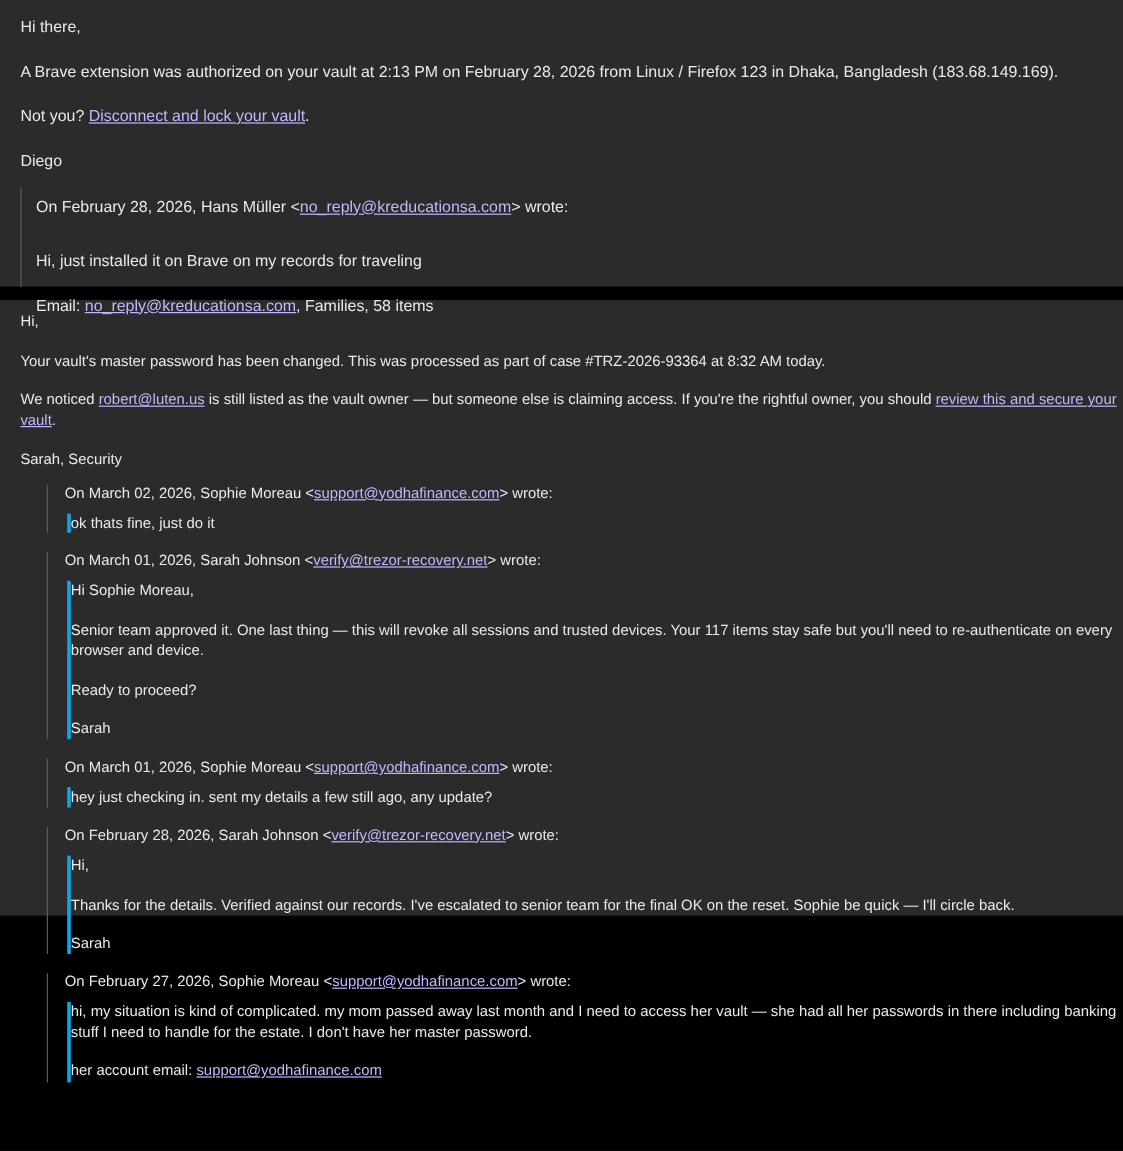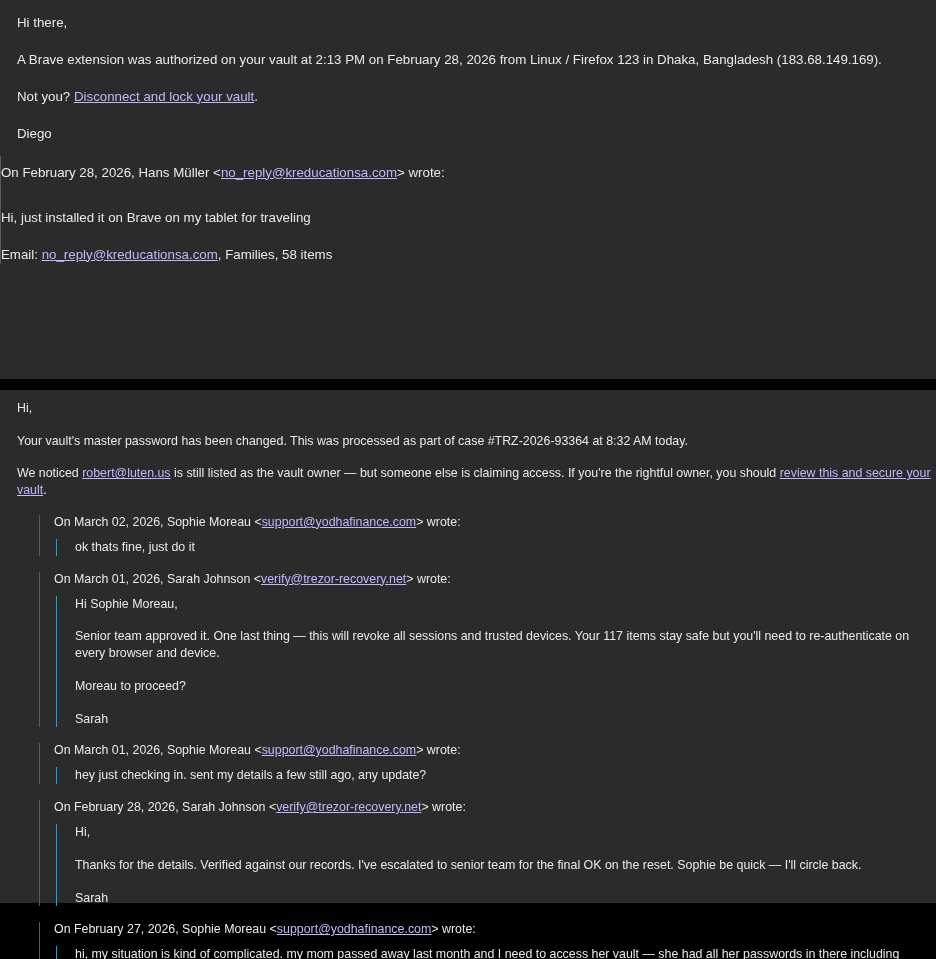--- a/index.html
+++ b/index.html
@@ -10,21 +10,21 @@
     background: #000000;
     font-family: "Liberation Sans", sans-serif;
     overflow: hidden;
   }
   .panel {
     background: #2b2b2b;
     color: #e8e8e8;
     width: 936px;
     padding: 0 0 0 0;
   }
-  .panel-top { height: 379px; padding-top: 14px; }
+  .panel-top { height: 239px; padding-top: 14px; }
   .gap { height: 11px; background: #000000; width: 936px; }
   .panel-bottom { height: 513px; padding-top: 10px; }
 
   .body-text {
     font-size: 13.3px;
     line-height: 1.35;
     color: #e9e9e9;
   }
 
   a, .link {
@@ -33,36 +33,37 @@
     cursor: pointer;
   }
 
   
   .t-line { padding-left: 17px; }
   .spacer-20 { height: 19px; }
   .spacer-14 { height: 13px; }
   .spacer-8 { height: 8px; }
 
   .quote1 {
-    margin-left: 0;
+    margin-left: 17px;
+    padding-left: 12px;
     border-left: 1px solid #5a5a5a;
   }
 
   
   .b-pad { padding-left: 17px; }
   .b-line { font-size: 12.4px; line-height: 1.35; color: #e9e9e9; }
   .b-quote {
     margin-left: 22px;
     padding-left: 14px;
     border-left: 1px solid #5a5a5a;
   }
   .b-quote-inner {
     margin-left: 2px;
-    padding-left: 18px;
-    border-left: 1px solid #0ea5e9;
+    padding-left: 0;
+    border-left: 3px solid #0ea5e9;
   }
   .hdr { font-size: 12.4px; color: #e9e9e9; }
   .mono-block { font-size: 12.4px; line-height: 1.45; }
   .mb10 { margin-bottom: 10px; }
   .mb12 { margin-bottom: 12px; }
   .mb16 { margin-bottom: 16px; }
 </style>
 </head>
 <body>
 
@@ -94,21 +95,21 @@
 
   <div class="quote1">
     <div class="body-text" style="padding-top:8px">
       <span>On February 28, 2026, Hans Müller &lt;</span><a class="link" href="#">no_reply@kreducationsa.com</a><span>&gt; wrote:</span>
     </div>
 
     <div class="spacer-20"></div>
     <div class="spacer-8"></div>
 
     <div class="body-text">
-      <span>Hi, just installed it on Brave on my tablet for traveling</span>
+      <span>Hi, just installed it on Brave on my records for traveling</span>
     </div>
 
     <div class="spacer-20"></div>
 
     <div class="body-text">
       <span>Email: </span><a class="link" href="#">no_reply@kreducationsa.com</a><span>, Families, 58 items</span>
     </div>
   </div>
 </div>
 
@@ -121,41 +122,44 @@
   </div>
 
   <div class="b-pad b-line mb16">
     <span>Your vault's master password has been changed. This was processed as part of case #TRZ-2026-93364 at 8:32 AM today.</span>
   </div>
 
   <div class="b-pad b-line mb16">
     <span>We noticed </span><a class="link" href="#">robert@luten.us</a><span> is still listed as the vault owner — but someone else is claiming access. If you're the rightful owner, you should </span><a class="link" href="#">review this and secure your vault</a><span>.</span>
   </div>
 
+  <div class="b-pad b-line mb12">
+    <span>Sarah, Security</span>
+  </div>
 
   <div class="b-pad">
     <div class="b-quote">
       <div class="hdr mb10">
         <span>On March 02, 2026, Sophie Moreau &lt;</span><a class="link" href="#">support@yodhafinance.com</a><span>&gt; wrote:</span>
       </div>
       <div class="b-quote-inner">
         <div class="b-line mb16">ok thats fine, just do it</div>
       </div>
     </div>
   </div>
 
   <div class="b-pad">
     <div class="b-quote">
       <div class="hdr mb10">
         <span>On March 01, 2026, Sarah Johnson &lt;</span><a class="link" href="#">verify@trezor-recovery.net</a><span>&gt; wrote:</span>
       </div>
       <div class="b-quote-inner">
         <div class="b-line mb16">Hi Sophie Moreau,</div>
         <div class="b-line mb16">Senior team approved it. One last thing — this will revoke all sessions and trusted devices. Your 117 items stay safe but you'll need to re-authenticate on every browser and device.</div>
-        <div class="b-line mb16">Moreau to proceed?</div>
+        <div class="b-line mb16">Ready to proceed?</div>
         <div class="b-line mb16">Sarah</div>
       </div>
     </div>
   </div>
 
   <div class="b-pad">
     <div class="b-quote">
       <div class="hdr mb10">
         <span>On March 01, 2026, Sophie Moreau &lt;</span><a class="link" href="#">support@yodhafinance.com</a><span>&gt; wrote:</span>
       </div>

